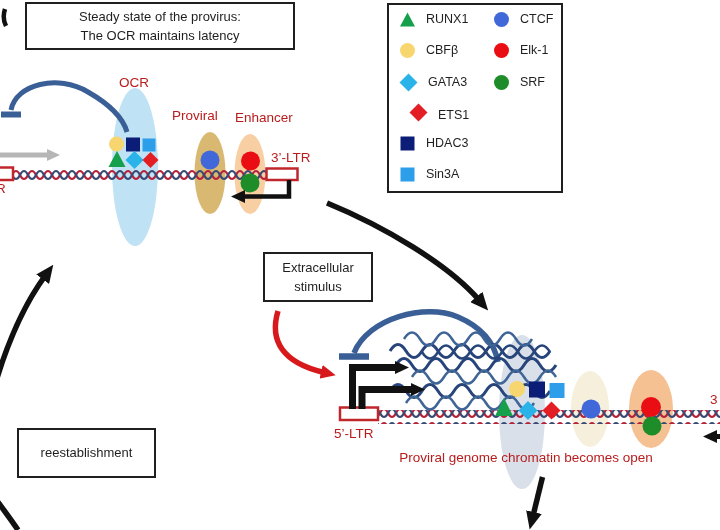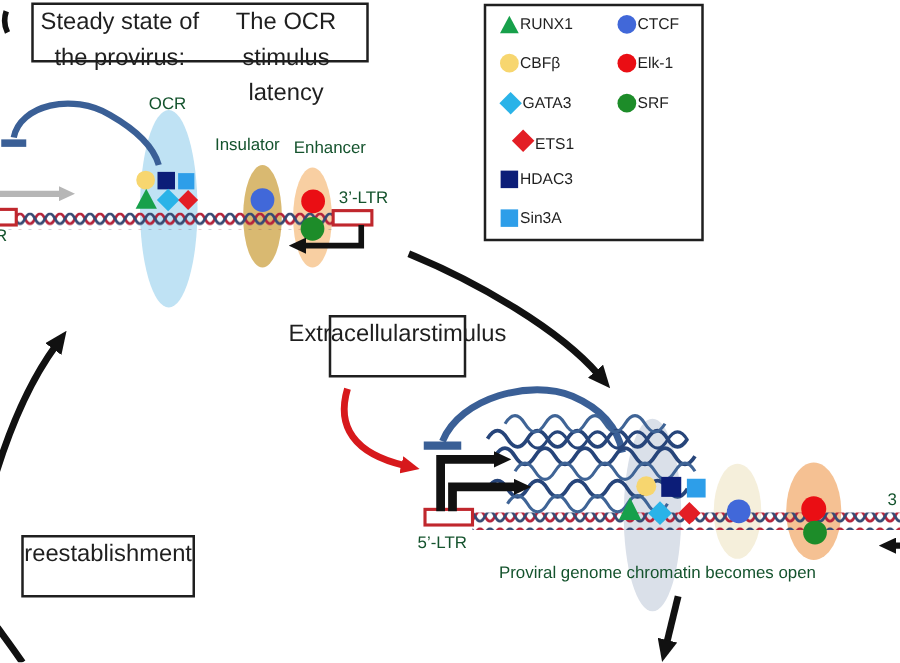--- a/index.html
+++ b/index.html
@@ -1,24 +1,24 @@
 <!DOCTYPE html>
 <html><head>
 <meta charset="utf-8">
 <style>
   html,body{margin:0;padding:0;background:#fff;}
   #canvas{position:relative;width:720px;height:530px;background:#fff;overflow:hidden;
           font-family:"Liberation Sans", sans-serif;color:#1f1f1f;}
   #gfx{position:absolute;left:0;top:0;}
-  .lbl{position:absolute;white-space:nowrap;font-size:13.5px;color:#14532d;}
+  .lbl{position:absolute;white-space:nowrap;font-size:13.5px;color:#b91c1c;}
   .bx{position:absolute;border:2px solid #1f1f1f;background:#fff;text-align:center;
-      font-size:19px;line-height:1.5;display:flex;flex-direction:row;justify-content:center;}
+      font-size:13px;line-height:1.5;display:flex;flex-direction:column;justify-content:center;}
   .bx span{display:block;}
   #legend{position:absolute;left:387px;top:3px;width:172px;height:186px;border:2px solid #1f1f1f;background:#fff;}
-  .lrow{position:absolute;display:flex;align-items:center;height:18px;}
+  .lrow{position:absolute;display:flex;align-items:center;gap:10px;height:18px;}
   .lrow svg{flex:0 0 auto;}
   .lrow .ltxt{font-size:12.5px;}
   .ctr{text-align:center;}
 </style>
 </head>
 <body>
 
 <div id="canvas">
 
   <svg id="gfx" width="720" height="530" viewBox="0 0 720 530">
@@ -102,32 +102,32 @@
     <path d="M-2,502 C6,513 12,521 18,530" fill="none" stroke="#111" stroke-width="5.5"></path>
     <path d="M542.5,477 L533,516" fill="none" stroke="#111" stroke-width="5.5" marker-end="url(#mBlk)"></path>
     <path d="M722,436.5 L714,436.5" fill="none" stroke="#111" stroke-width="5" marker-end="url(#mBlkS)"></path>
     <path d="M5,9 Q2,18 6,26" fill="none" stroke="#111" stroke-width="4.5"></path>
 
     <path d="M278,311 C269,341 283,363 324,372.5" fill="none" stroke-width="5.5" marker-end="url(#mRed)" stroke="#D7191C"></path>
   </svg>
 
   <div class="bx" style="left:25px;top:2px;width:266px;height:44px;">
     <span>Steady state of the provirus:</span>
-    <span>The OCR stimulus latency</span>
+    <span>The OCR maintains latency</span>
   </div>
   <div class="bx" style="left:263px;top:252px;width:106px;height:46px;">
     <span>Extracellular</span>
     <span>stimulus</span>
   </div>
   <div class="bx" style="left:17px;top:428px;width:135px;height:46px;">
     <span>reestablishment</span>
   </div>
 
   <div class="lbl" style="left:119px;top:75px;">OCR</div>
-  <div class="lbl" style="left:172px;top:108px;">Insulator</div>
+  <div class="lbl" style="left:172px;top:108px;">Proviral</div>
   <div class="lbl" style="left:235px;top:110px;">Enhancer</div>
   <div class="lbl" style="left:271px;top:150px;">3’-LTR</div>
   <div class="lbl" style="left:-4px;top:181px;">R</div>
   <div class="lbl" style="left:334px;top:426px;">5’-LTR</div>
   <div class="lbl ctr" style="left:388px;top:450px;width:276px;">Proviral genome chromatin becomes open</div>
   <div class="lbl" style="left:710px;top:392px;">3</div>
 
   <div id="legend">
     <div class="lrow" style="left:10px;top:5px;">
       <svg width="17" height="17">

